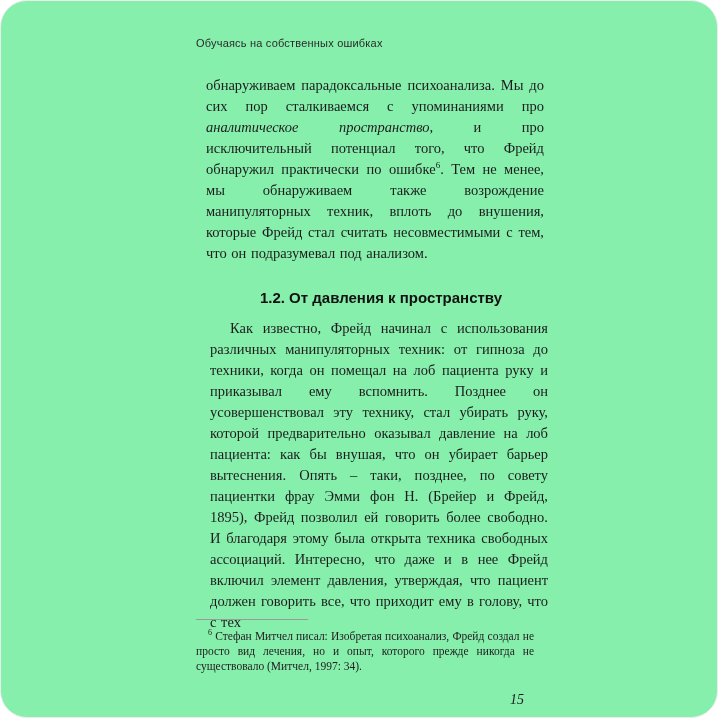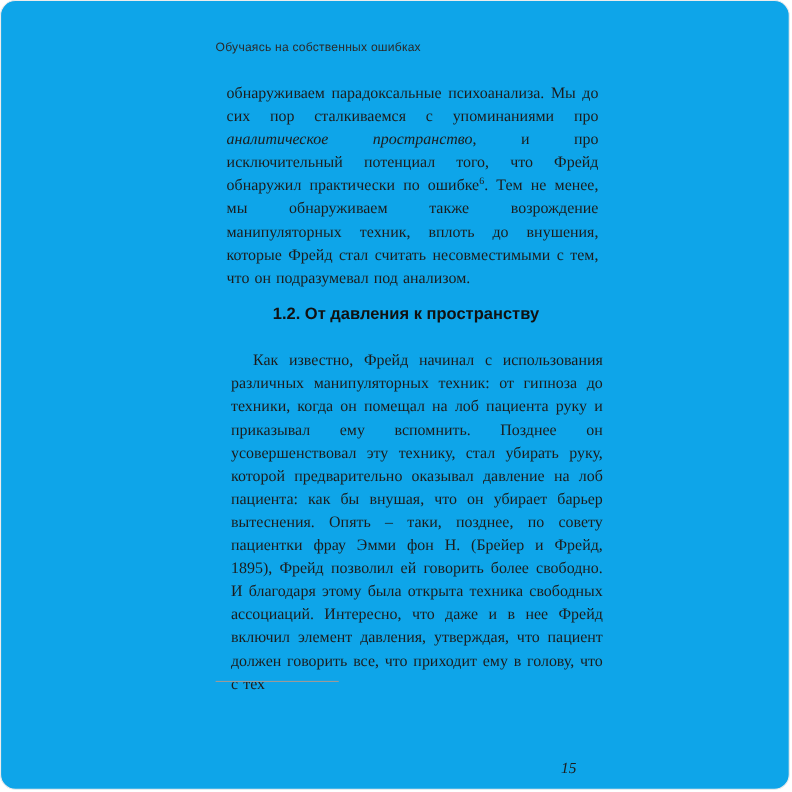--- a/index.html
+++ b/index.html
@@ -11,23 +11,23 @@
     width: 720px;
     height: 720px;
     overflow: hidden;
     font-family: "Liberation Serif", serif;
     color: #1c1c1c;
   }
   .page {
     position: relative;
     width: 718px;
     height: 718px;
-    background: #0ea5e9;
+    background: #86efac;
     border: 1px solid #ececec;
-    border-radius: 14px;
+    border-radius: 27px;
     box-sizing: border-box;
   }
   .content {
     position: absolute;
     left: 195px;
     top: 0;
     width: 338px;
     height: 720px;
   }
   .running-header {
@@ -51,21 +51,21 @@
     position: absolute;
     top: 64px;
     left: 0;
     width: 338px;
   }
   .section-heading {
     position: absolute;
     top: 272px;
     left: 0;
     width: 338px;
-    margin: 4px;
+    margin: 16px;
     font-family: "Liberation Sans", sans-serif;
     font-size: 15px;
     font-weight: bold;
     text-align: center;
     color: #111;
   }
   .para-2 {
     position: absolute;
     top: 307px;
     left: 4px;
@@ -121,18 +121,19 @@
     <div class="running-header">Обучаясь на собственных ошибках</div>
 
     <p class="body-text para-1"><span>обнаруживаем парадоксальные психоанализа. Мы до сих пор сталкиваемся с упоминаниями про </span><span class="italic">аналитическое пространство</span><span>, и про исключительный потенциал того, что Фрейд обнаружил практически по ошибке</span><sup class="fn-ref">6</sup><span>. Тем не менее, мы обнаруживаем также возрождение манипуляторных техник, вплоть до внушения, которые Фрейд стал считать несовместимыми с тем, что он подразумевал под анализом.</span></p>
 
     <h2 class="section-heading">1.2. От давления к пространству</h2>
 
     <p class="body-text para-2">Как известно, Фрейд начинал с использования различных манипуляторных техник: от гипноза до техники, когда он помещал на лоб пациента руку и приказывал ему вспомнить. Позднее он усовершенствовал эту технику, стал убирать руку, которой предварительно оказывал давление на лоб пациента: как бы внушая, что он убирает барьер вытеснения. Опять – таки, позднее, по совету пациентки фрау Эмми фон Н. (Брейер и Фрейд, 1895), Фрейд позволил ей говорить более свободно. И благодаря этому была открыта техника свободных ассоциаций. Интересно, что даже и в нее Фрейд включил элемент давления, утверждая, что пациент должен говорить все, что приходит ему в голову, что с тех</p>
 
     <div class="footnote-block">
       <div class="footnote-rule"></div>
+      <p class="footnote-text"><sup class="fn-marker">6</sup> <span>Стефан Митчел писал: Изобретая психоанализ, Фрейд создал не просто вид лечения, но и опыт, которого прежде никогда не существовало (Митчел, 1997: 34).</span></p>
     </div>
 
     <div class="page-number">15</div>
 
   </div>
 </div>
 
 </body></html>

